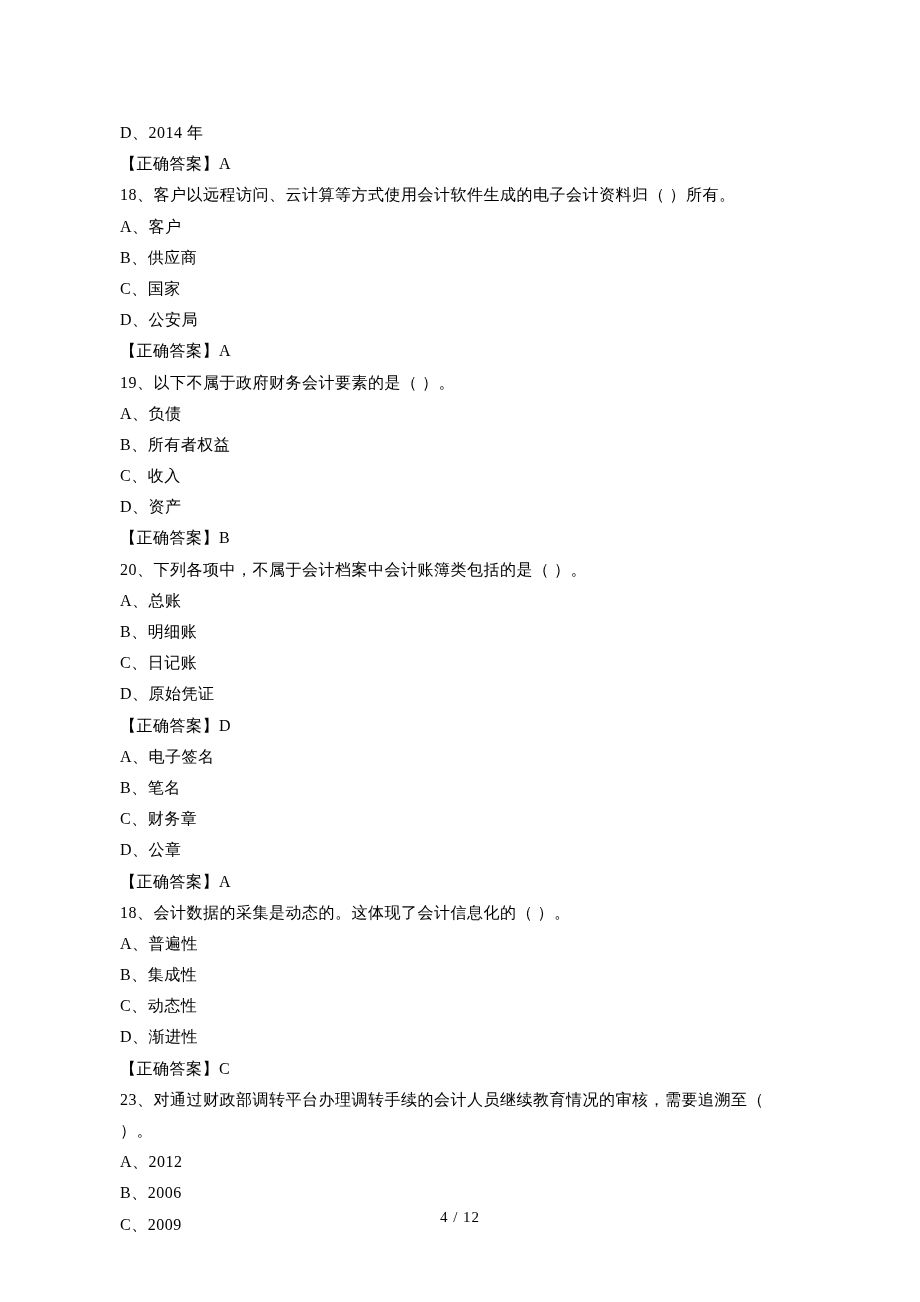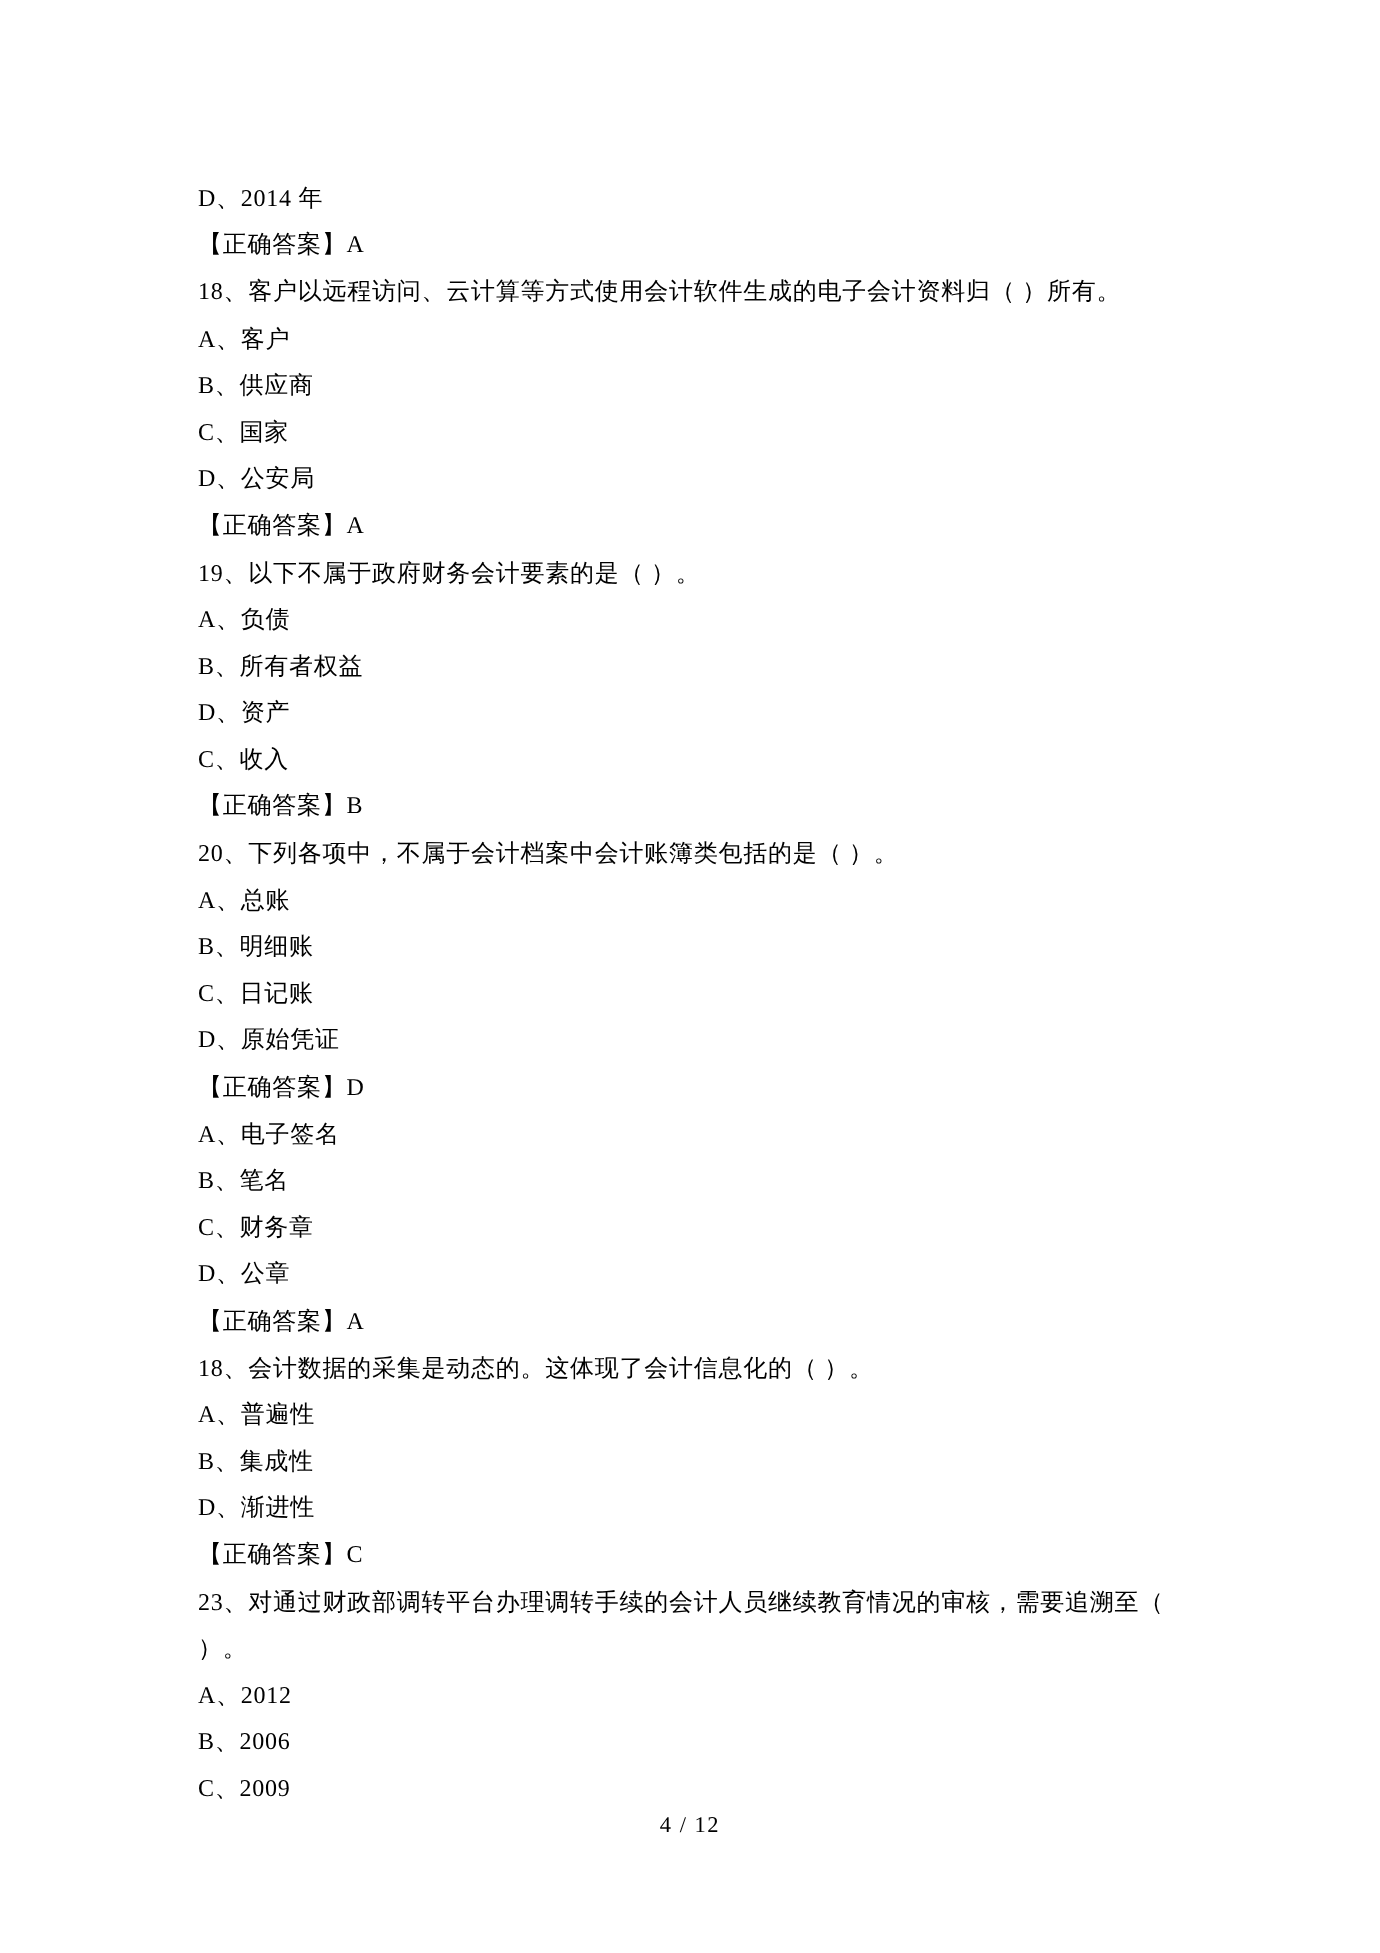--- a/index.html
+++ b/index.html
@@ -13,21 +13,20 @@
       background: #ffffff;
       font-family: "SimSun", "宋体", serif;
       font-size: 16px;
       line-height: 1.95;
       color: #000000;
       padding: 117px 120px 0 120px;
       position: relative;
     }
     .content {
       letter-spacing: 0.5px;
-      margin-left: 12px;
     }
     .line {
       white-space: normal;
     }
     .page-number {
       position: absolute;
       bottom: 70px;
       left: 0;
       width: 100%;
       text-align: center;
@@ -45,40 +44,41 @@
   <div class="line">18、客户以远程访问、云计算等方式使用会计软件生成的电子会计资料归（   ）所有。</div>
   <div class="line">A、客户</div>
   <div class="line">B、供应商</div>
   <div class="line">C、国家</div>
   <div class="line">D、公安局</div>
   <div class="line">【正确答案】A</div>
 
   <div class="line">19、以下不属于政府财务会计要素的是（ ）。</div>
   <div class="line">A、负债</div>
   <div class="line">B、所有者权益</div>
+  <div class="line">C、收入</div>
   <div class="line">D、资产</div>
-  <div class="line">C、收入</div>
   <div class="line">【正确答案】B</div>
 
   <div class="line">20、下列各项中，不属于会计档案中会计账簿类包括的是（  ）。</div>
   <div class="line">A、总账</div>
   <div class="line">B、明细账</div>
   <div class="line">C、日记账</div>
   <div class="line">D、原始凭证</div>
   <div class="line">【正确答案】D</div>
 
   <div class="line">A、电子签名</div>
   <div class="line">B、笔名</div>
   <div class="line">C、财务章</div>
   <div class="line">D、公章</div>
   <div class="line">【正确答案】A</div>
 
   <div class="line">18、会计数据的采集是动态的。这体现了会计信息化的（   ）。</div>
   <div class="line">A、普遍性</div>
   <div class="line">B、集成性</div>
+  <div class="line">C、动态性</div>
   <div class="line">D、渐进性</div>
   <div class="line">【正确答案】C</div>
 
   <div class="line">23、对通过财政部调转平台办理调转手续的会计人员继续教育情况的审核，需要追溯至（  ）。</div>
   <div class="line">A、2012</div>
   <div class="line">B、2006</div>
   <div class="line">C、2009</div>
 </div>
 
 <div class="page-number">4 / 12</div>

